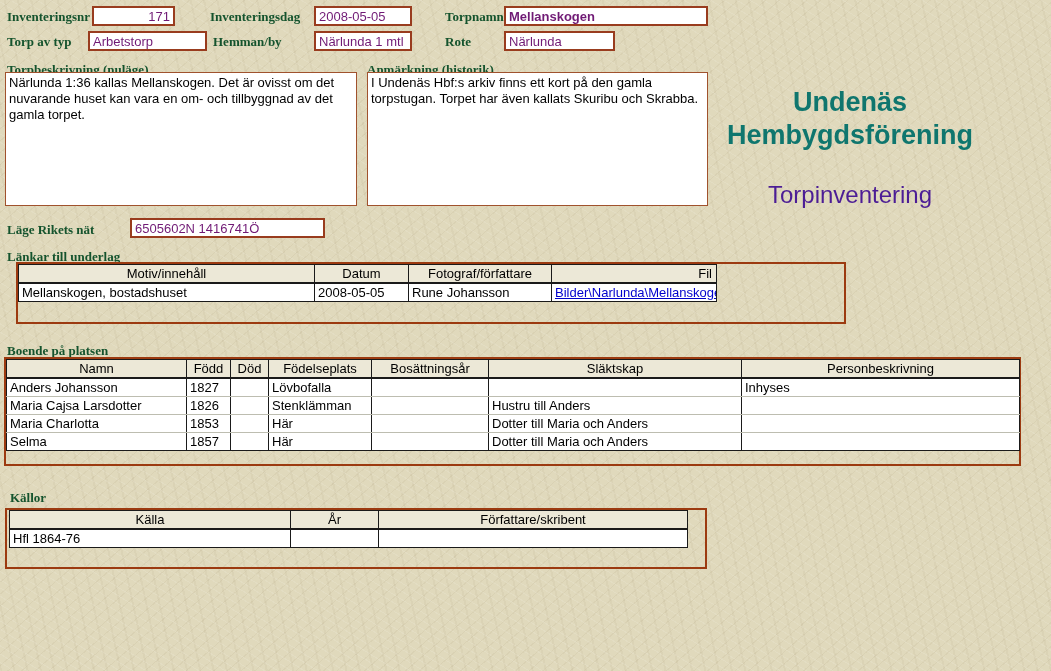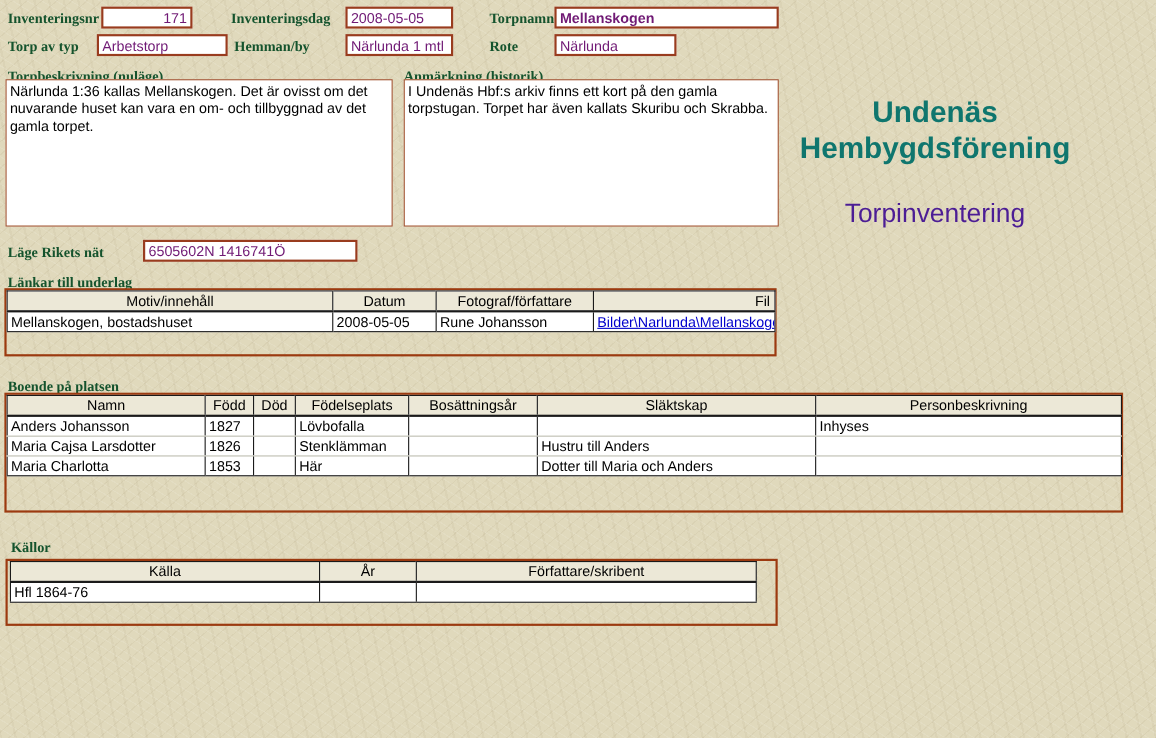--- a/index.html
+++ b/index.html
@@ -84,21 +84,21 @@
 <span class="lbl" style="left:7px;top:62px">Torpbeskrivning (nuläge)</span>
 <textarea class="tx" style="left: 5px; top: 72px; width: 352px; height: 134px;">Närlunda 1:36 kallas Mellanskogen. Det är ovisst om det nuvarande huset kan vara en om- och tillbyggnad av det gamla torpet.</textarea>
 
 <span class="lbl" style="left:367px;top:62px">Anmärkning (historik)</span>
 <textarea class="tx" style="left: 367px; top: 72px; width: 341px; height: 134px;">I Undenäs Hbf:s arkiv finns ett kort på den gamla torpstugan. Torpet har även kallats Skuribu och Skrabba.</textarea>
 
 <span class="lbl" style="left:7px;top:222px">Läge Rikets nät</span>
 <input class="inp" style="left: 130px; top: 218px; width: 195px;" value="6505602N 1416741Ö">
 
 <span class="lbl" style="left:7px;top:249px">Länkar till underlag</span>
-<div class="outerbox" style="left:4px;top:262px;width:702px;height:62px">
+<div class="outerbox" style="left:16px;top:262px;width:830px;height:62px">
   <table class="grid" style="width:698px">
     <colgroup>
         <col style="width:296px">
         <col style="width:94px">
         <col style="width:143px">
         <col style="width:165px">
       </colgroup>
     <tbody>
         <tr>
       <th>Motiv/innehåll</th>
@@ -158,20 +158,29 @@
     </tr>
     <tr>
       <td>Maria Charlotta</td>
       <td>1853</td>
       <td></td>
       <td>Här</td>
       <td></td>
       <td>Dotter till Maria och Anders</td>
       <td></td>
     </tr>
+    <tr>
+      <td>Selma</td>
+      <td>1857</td>
+      <td></td>
+      <td>Här</td>
+      <td></td>
+      <td>Dotter till Maria och Anders</td>
+      <td></td>
+    </tr>
   </tbody>
     </table>
 </div>
 
 <span class="lbl" style="left:10px;top:490px">Källor</span>
 <div class="outerbox" style="left:5px;top:508px;width:702px;height:61px">
   <table class="grid" style="width:678px;margin-left:2px">
     <colgroup>
         <col style="width:281px">
         <col style="width:88px">

